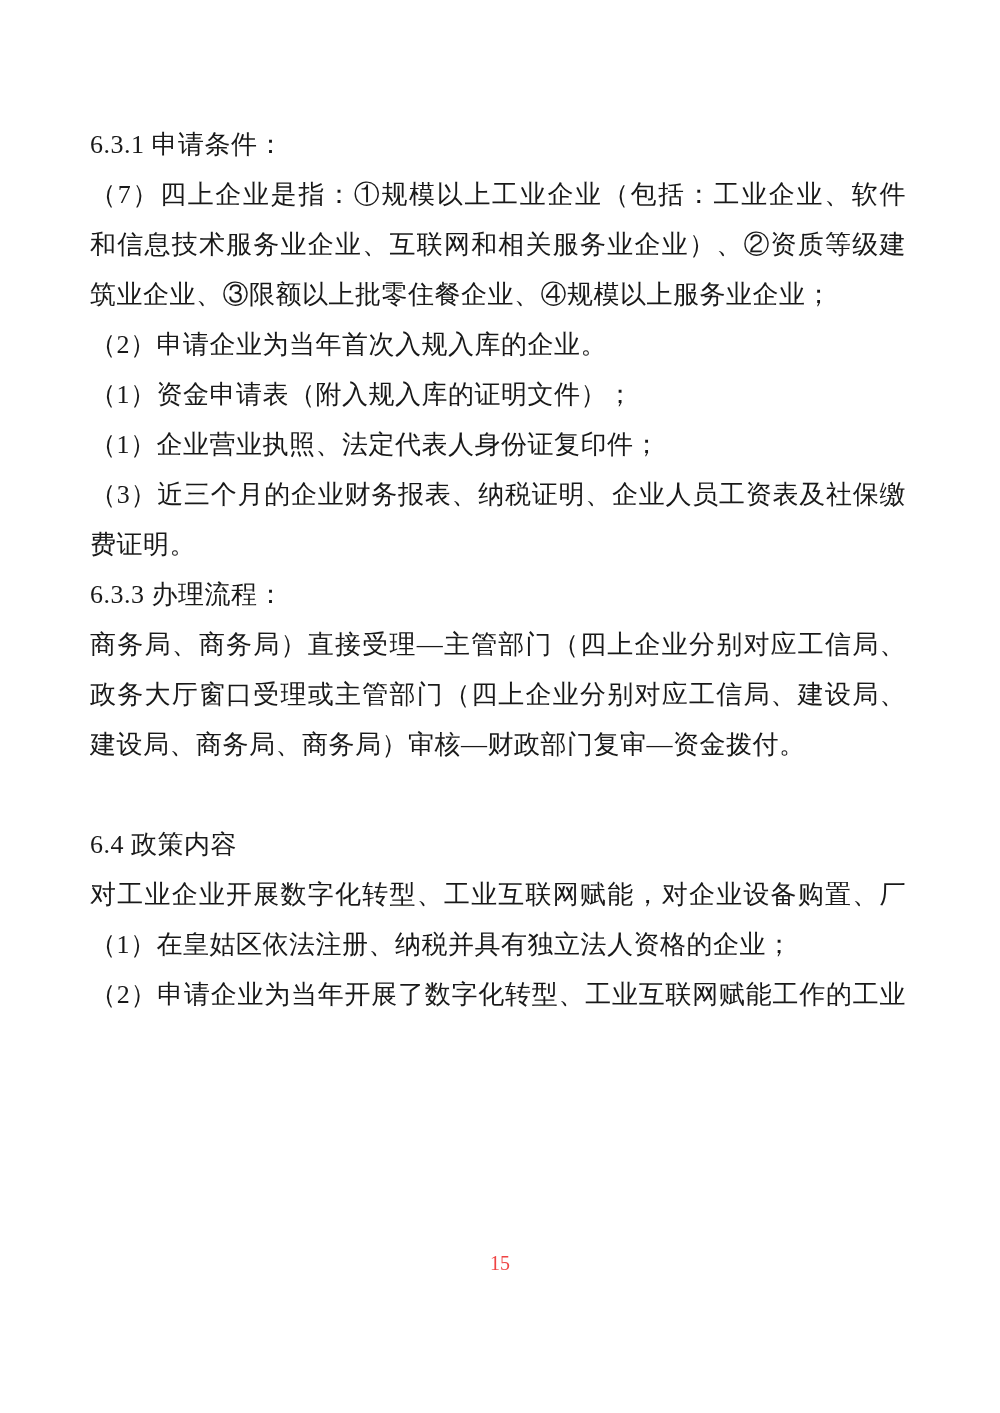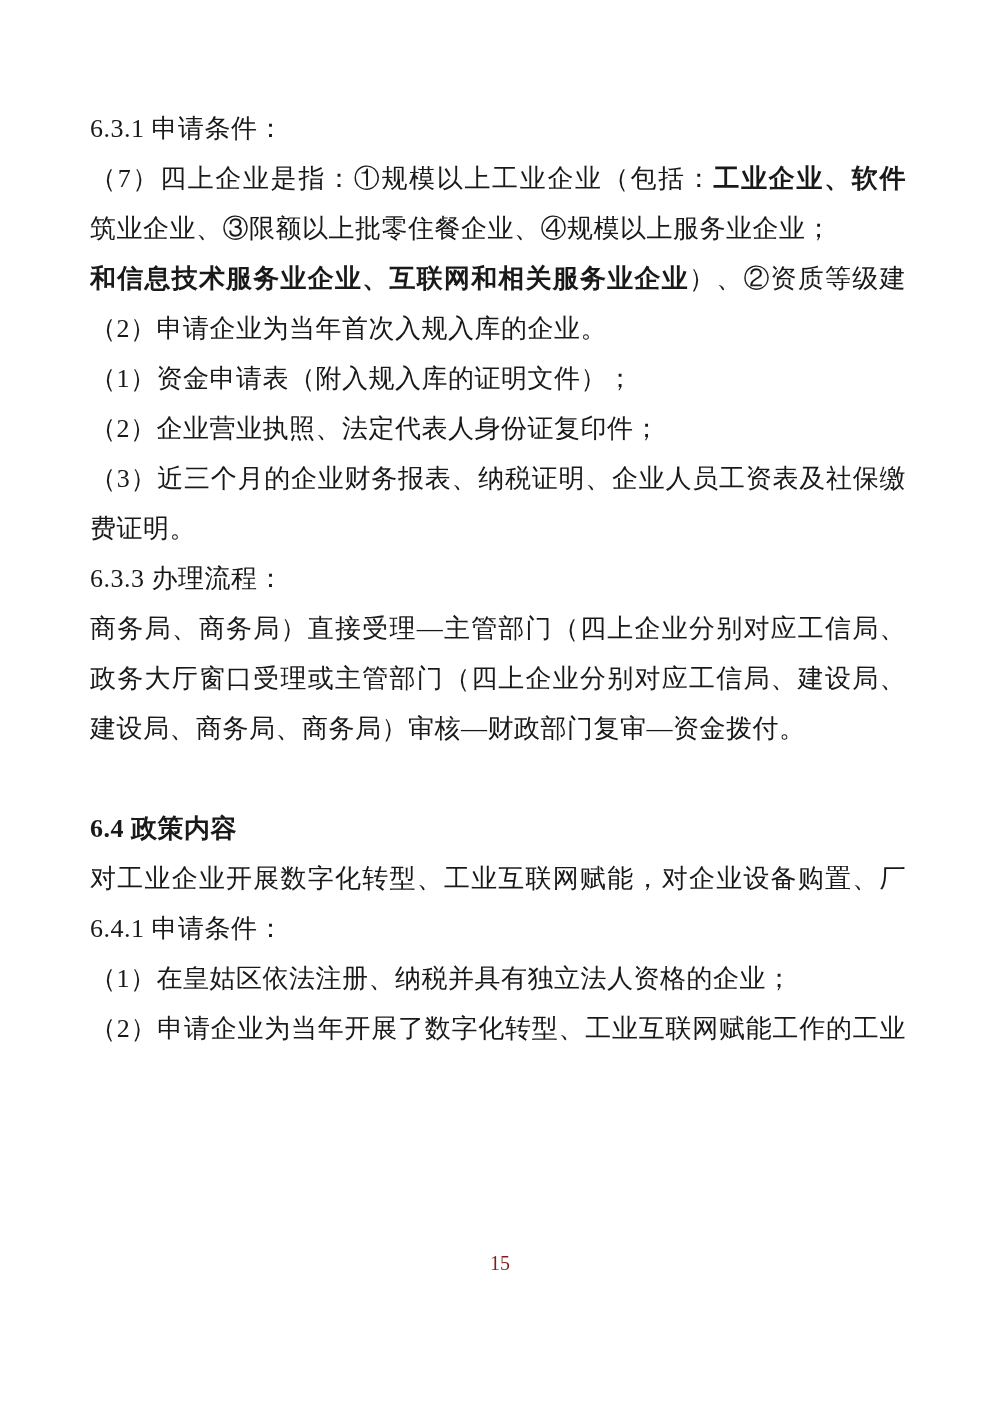--- a/index.html
+++ b/index.html
@@ -11,74 +11,73 @@
     position: relative;
     width: 1000px;
     height: 1413px;
     background: #ffffff;
     overflow: hidden;
     font-family: "Liberation Serif", "DejaVu Serif", serif;
     color: #191919;
   }
   .content {
     position: absolute;
-    top: 104px;
+    top: 120px;
     left: 90px;
     width: 816px;
   }
   .line {
     height: 50px;
     line-height: 50px;
     font-size: 26px;
     overflow: hidden;
     text-align: left;
     letter-spacing: 0.5px;
   }
   .line.justify {
     text-align: justify;
     text-align-last: justify;
     text-justify: inter-character;
   }
   .line.blank {
     
   }
   .run-bold {
-    font-weight: bold;
+    font-weight: normal;
   }
   .footer {
     position: absolute;
     top: 1248px;
     left: 0;
     right: 0;
     height: 30px;
     line-height: 30px;
     text-align: center;
     font-size: 20px;
-    color: #7f1d1d;
+    color: #ef4444;
   }
 </style>
 </head>
 <body>
 
 <div class="page">
   <div class="content" id="content">
       <div class="line"><span class="run-regular">6.3.1 申请条件：</span></div>
       <div class="line justify"><span class="run-regular">（7）四上企业是指：①规模以上工业企业（包括：</span><span class="run-bold">工业企业、软件</span></div>
+      <div class="line justify"><span class="run-bold">和信息技术服务业企业、互联网和相关服务业企业</span><span class="run-regular">）、②资质等级建</span></div>
       <div class="line"><span class="run-regular">筑业企业、③限额以上批零住餐企业、④规模以上服务业企业；</span></div>
-      <div class="line justify"><span class="run-bold">和信息技术服务业企业、互联网和相关服务业企业</span><span class="run-regular">）、②资质等级建</span></div>
       <div class="line"><span class="run-regular">（2）申请企业为当年首次入规入库的企业。</span></div>
       <div class="line"><span class="run-regular">（1）资金申请表（附入规入库的证明文件）；</span></div>
-      <div class="line"><span class="run-regular">（2）企业营业执照、法定代表人身份证复印件；</span></div>
+      <div class="line"><span class="run-regular">（1）企业营业执照、法定代表人身份证复印件；</span></div>
       <div class="line justify"><span class="run-regular">（3）近三个月的企业财务报表、纳税证明、企业人员工资表及社保缴</span></div>
       <div class="line"><span class="run-regular">费证明。</span></div>
       <div class="line"><span class="run-regular">6.3.3 办理流程：</span></div>
       <div class="line justify"><span class="run-regular">商务局、商务局）直接受理—主管部门（四上企业分别对应工信局、</span></div>
       <div class="line justify"><span class="run-regular">政务大厅窗口受理或主管部门（四上企业分别对应工信局、建设局、</span></div>
       <div class="line"><span class="run-regular">建设局、商务局、商务局）审核—财政部门复审—资金拨付。</span></div>
       <div class="line blank">&nbsp;</div>
       <div class="line"><span class="run-bold">6.4 政策内容</span></div>
       <div class="line justify"><span class="run-regular">对工业企业开展数字化转型、工业互联网赋能，对企业设备购置、厂</span></div>
-      <div class="line"><span class="run-regular">6.4.1 申请条件：</span></div>
       <div class="line"><span class="run-regular">（1）在皇姑区依法注册、纳税并具有独立法人资格的企业；</span></div>
       <div class="line justify"><span class="run-regular">（2）申请企业为当年开展了数字化转型、工业互联网赋能工作的工业</span></div>
     </div>
   <div class="footer">15</div>
 </div>
 
 </body></html>

